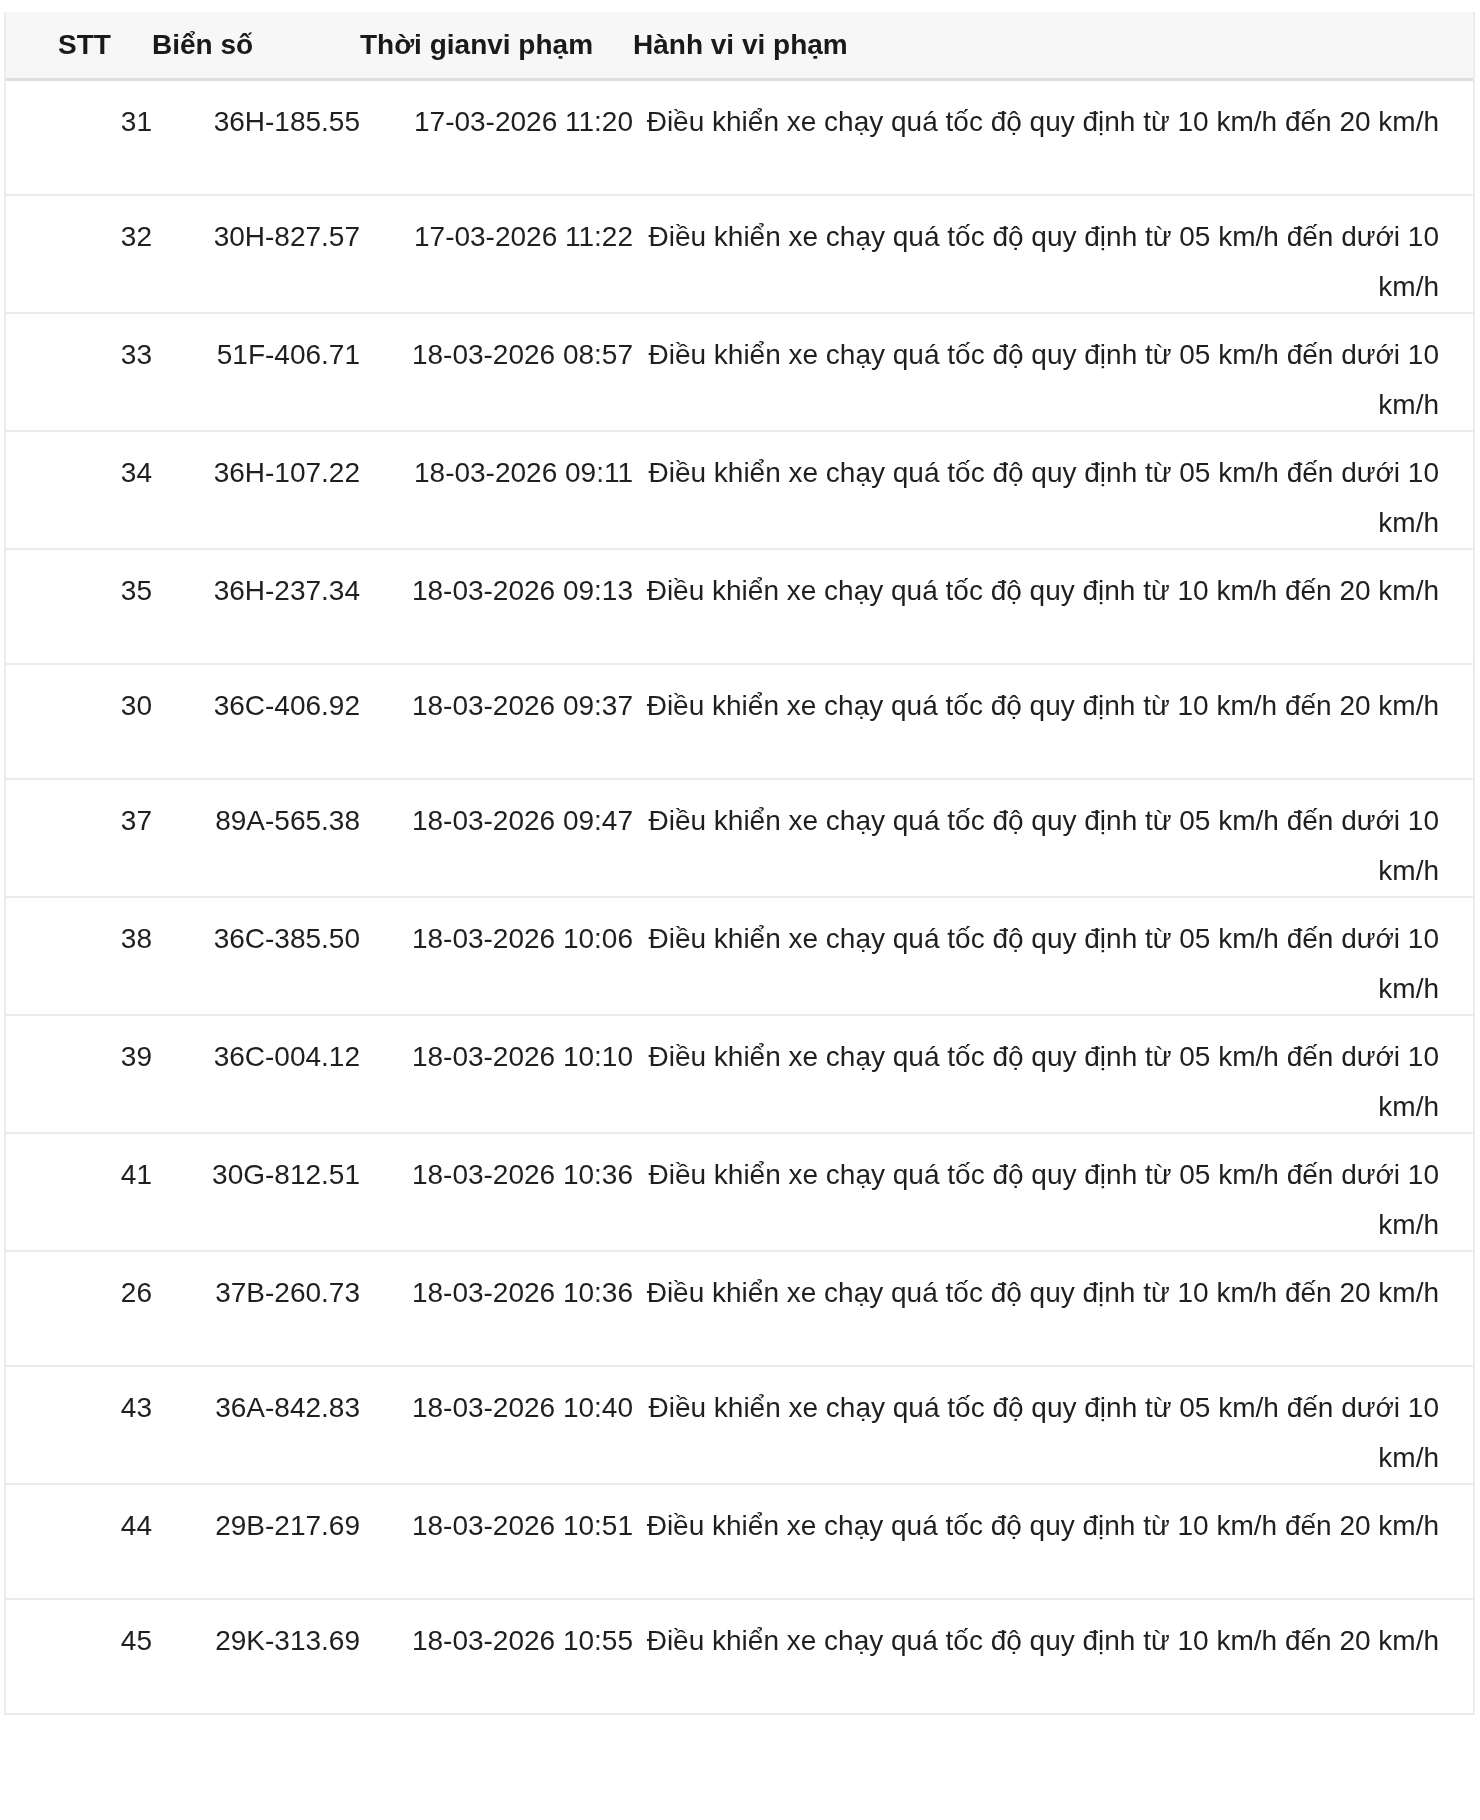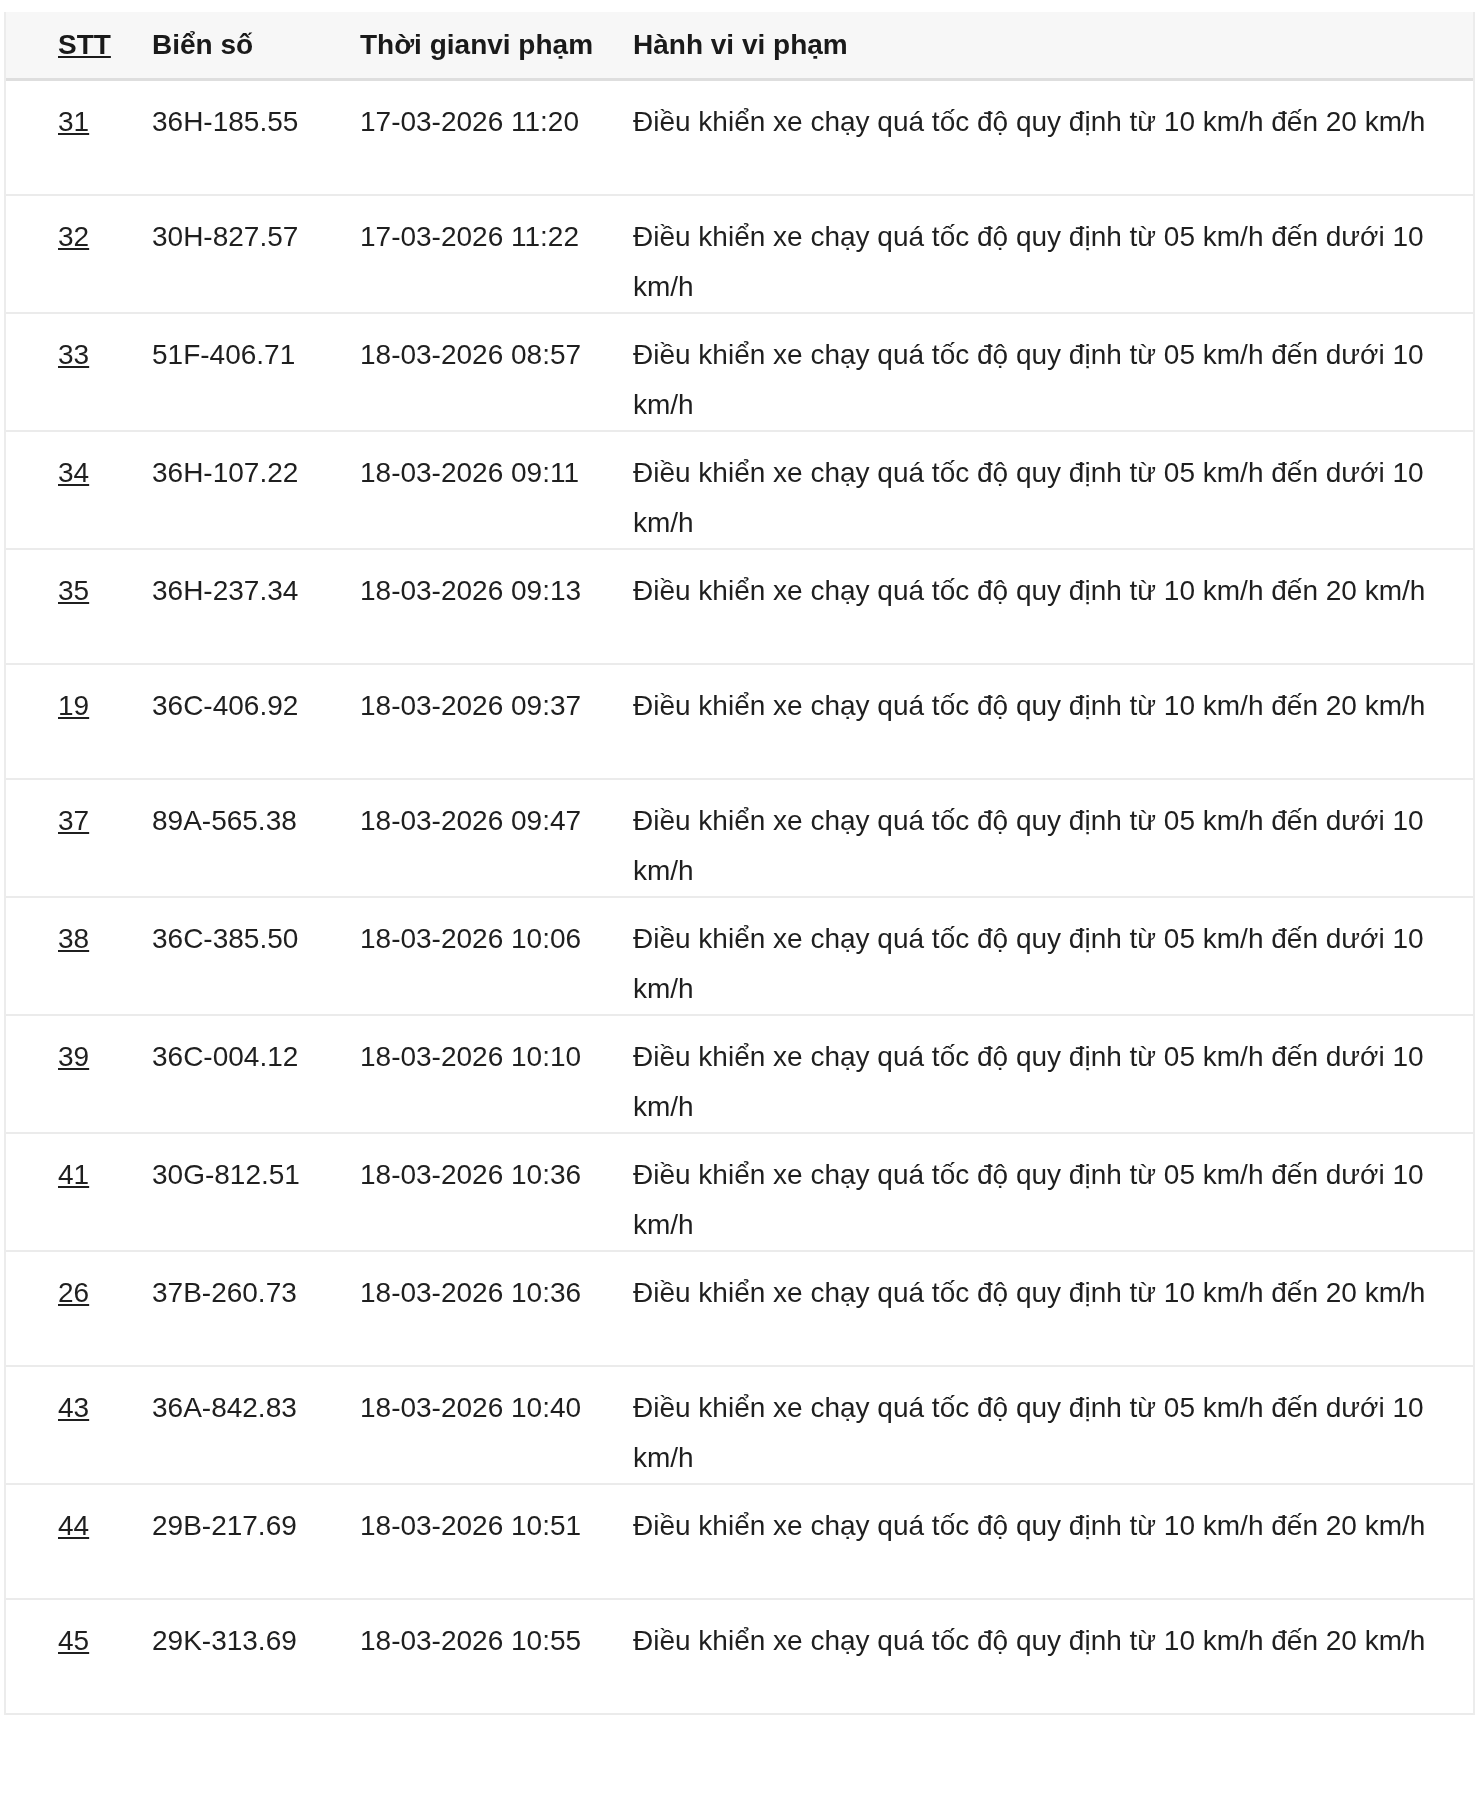--- a/index.html
+++ b/index.html
@@ -33,25 +33,25 @@
     color: #1a1a1a;
     white-space: nowrap;
     overflow: hidden;
   }
   tbody td {
     vertical-align: top;
     padding: 16px 0 0 0;
     line-height: 50px;
     border-bottom: 2px solid #ebebeb;
   }
-  tbody tr { height: 115px; }
+  tbody tr { height: 115px; text-align: right; }
   .col-stt  { width: 146px; }
   .col-plate{ width: 208px; }
   .col-time { width: 273px; }
-  th.cell-stt, td.cell-stt { padding-left: 52px; text-decoration: underline; }
+  th.cell-stt, td.cell-stt { padding-left: 52px; }
   th.cell-violation, td.cell-violation { padding-right: 34px; }
   td.cell-plate, td.cell-time { white-space: nowrap; }
 </style>
 </head>
 <body>
 
 <div class="table-wrap">
   <table class="violations">
     <colgroup>
       <col class="col-stt">
@@ -92,21 +92,21 @@
     <td class="cell-time">18-03-2026 09:11</td>
     <td class="cell-violation">Điều khiển xe chạy quá tốc độ quy định từ 05 km/h đến dưới 10 km/h</td>
   </tr>
         <tr>
     <td class="cell-stt">35</td>
     <td class="cell-plate">36H-237.34</td>
     <td class="cell-time">18-03-2026 09:13</td>
     <td class="cell-violation">Điều khiển xe chạy quá tốc độ quy định từ 10 km/h đến 20 km/h</td>
   </tr>
         <tr>
-    <td class="cell-stt">19</td>
+    <td class="cell-stt">30</td>
     <td class="cell-plate">36C-406.92</td>
     <td class="cell-time">18-03-2026 09:37</td>
     <td class="cell-violation">Điều khiển xe chạy quá tốc độ quy định từ 10 km/h đến 20 km/h</td>
   </tr>
         <tr>
     <td class="cell-stt">37</td>
     <td class="cell-plate">89A-565.38</td>
     <td class="cell-time">18-03-2026 09:47</td>
     <td class="cell-violation">Điều khiển xe chạy quá tốc độ quy định từ 05 km/h đến dưới 10 km/h</td>
   </tr>

